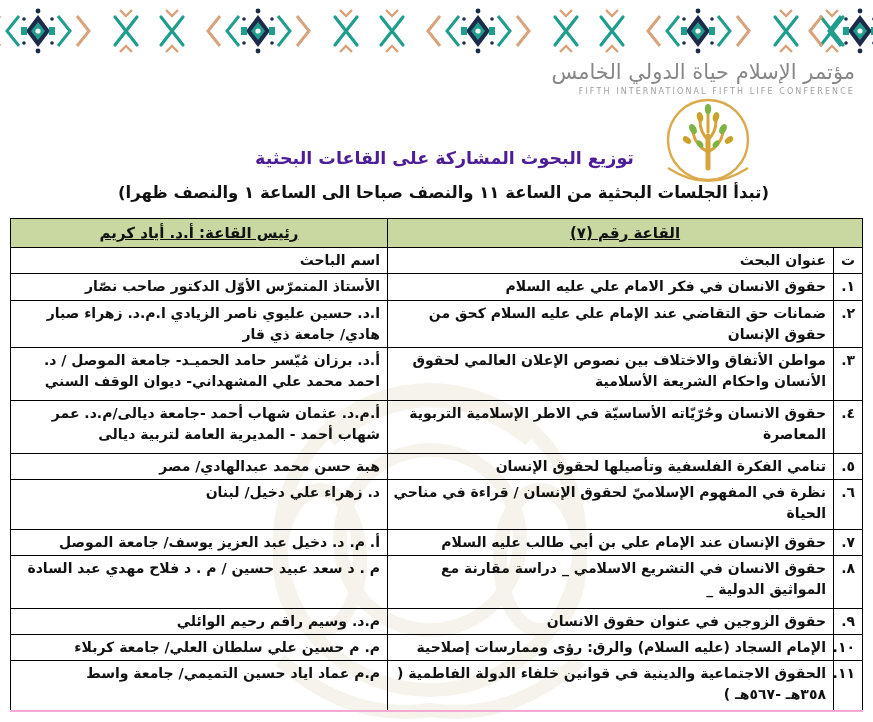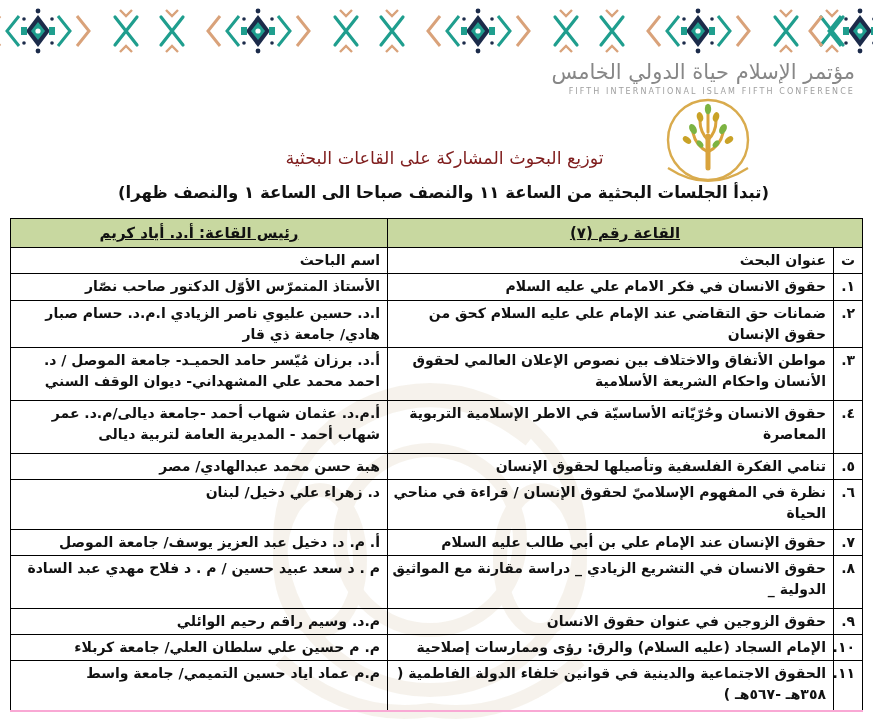--- a/index.html
+++ b/index.html
@@ -15,21 +15,21 @@
     position:absolute;top:60px;right:8px;z-index:2;
     display:flex;flex-direction:column;align-items:center;direction:ltr;
   }
   .logo-text{display:flex;flex-direction:column;align-items:flex-end;margin-right:10px;}
   .logo-ar{font-size:21px;color:#878787;font-weight:500;direction:rtl;white-space:nowrap;}
   .logo-en{font-size:8px;letter-spacing:2.1px;color:#9f9f9f;margin-top:3px;white-space:nowrap;}
   .logo-mark{width:96px;height:100px;}
   
   .page-title{
     margin:148px 0 0 16px;text-align:center;direction:rtl;
-    font-size:17.5px;font-weight:normal;color:#7f1d1d;position:relative;z-index:2;
+    font-size:17.5px;font-weight:bold;color:#4c1d95;position:relative;z-index:2;
   }
   .page-subtitle{
     margin:15px 0 0 0;text-align:center;direction:rtl;
     font-size:16.5px;font-weight:bold;color:#111;position:relative;z-index:2;padding-left:14px;
   }
   
   .watermark{position:absolute;top:330px;left:150px;z-index:0;opacity:.55;}
   
   table.dist{
     position:relative;z-index:1;
@@ -101,21 +101,21 @@
   <use href="#unit" x="-20"></use>
   <use href="#unit" x="200"></use>
   <use href="#unit" x="420"></use>
   <use href="#unit" x="640"></use>
   <use href="#unit" x="802"></use>
 </svg>
 
 <div class="logo-row">
   <div class="logo-text">
     <div class="logo-ar">مؤتمر الإسلام حياة الدولي الخامس</div>
-    <div class="logo-en">FIFTH INTERNATIONAL ISLAM FIFTH CONFERENCE</div>
+    <div class="logo-en">FIFTH INTERNATIONAL FIFTH LIFE CONFERENCE</div>
   </div>
   <svg class="logo-mark" viewBox="0 0 96 100">
     <circle cx="48" cy="44" r="40" fill="#ffffff" stroke="#d9ab4d" stroke-width="2.4"></circle>
     <path d="M8,72 Q48,98 88,72" fill="none" stroke="#d9ab4d" stroke-width="2.2"></path>
     <path d="M48,72 L48,40" stroke="#d9a33c" stroke-width="5" stroke-linecap="round" fill="none"></path>
     <path d="M48,56 C40,52 35,46 33,37 M48,56 C56,52 61,46 63,37 M48,44 C42,38 40,31 40,25 M48,44 C54,38 56,31 56,25 M48,36 L48,18" stroke="#d9a33c" stroke-width="3" stroke-linecap="round" fill="none"></path>
     <ellipse cx="33" cy="33" rx="3.4" ry="5.4" fill="#7cb342" transform="rotate(-28 33 33)"></ellipse>
     <ellipse cx="63" cy="33" rx="3.4" ry="5.4" fill="#7cb342" transform="rotate(28 63 33)"></ellipse>
     <ellipse cx="40" cy="21" rx="3.2" ry="5" fill="#c9a227" transform="rotate(-15 40 21)"></ellipse>
     <ellipse cx="56" cy="21" rx="3.2" ry="5" fill="#c9a227" transform="rotate(15 56 21)"></ellipse>
@@ -158,21 +158,21 @@
     <td>اسم الباحث</td>
   </tr>
   <tr style="height:27px">
     <td class="idx">١.</td>
     <td>حقوق الانسان في فكر الامام علي عليه السلام</td>
     <td>الأستاذ المتمرّس الأوّل الدكتور صاحب نصّار</td>
   </tr>
   <tr style="height:47px">
     <td class="idx">٢.</td>
     <td>ضمانات حق التقاضي عند الإمام علي عليه السلام كحق من حقوق الإنسان</td>
-    <td>ا.د. حسين عليوي ناصر الزيادي  ا.م.د. حسام صبار هادي/ جامعة ذي قار</td>
+    <td>ا.د. حسين عليوي ناصر الزيادي  ا.م.د. زهراء صبار هادي/ جامعة ذي قار</td>
   </tr>
   <tr style="height:53px">
     <td class="idx">٣.</td>
     <td>مواطن الأتفاق والاختلاف بين نصوص الإعلان العالمي لحقوق الأنسان واحكام الشريعة الأسلامية</td>
     <td>أ.د. برزان مُيّسر حامد الحميـد- جامعة الموصل / د. احمد محمد علي المشهداني- ديوان الوقف السني</td>
   </tr>
   <tr style="height:53px">
     <td class="idx">٤.</td>
     <td>حقوق الانسان وحُرّيّاته الأساسيّة في الاطر الإسلامية التربوية المعاصرة</td>
     <td>أ.م.د. عثمان شهاب أحمد -جامعة ديالى/م.د. عمر شهاب أحمد - المديرية العامة لتربية ديالى</td>
@@ -187,21 +187,21 @@
     <td>نظرة في المفهوم الإسلاميّ لحقوق الإنسان / قراءة في مناحي الحياة</td>
     <td>د. زهراء علي دخيل/ لبنان</td>
   </tr>
   <tr style="height:25px">
     <td class="idx">٧.</td>
     <td>حقوق الإنسان عند الإمام علي بن أبي طالب عليه السلام</td>
     <td>أ. م. د. دخيل عبد العزيز يوسف/ جامعة الموصل</td>
   </tr>
   <tr style="height:53px">
     <td class="idx">٨.</td>
-    <td>حقوق الانسان في التشريع الزيادي _ دراسة مقارنة مع المواثيق الدولية _</td>
+    <td>حقوق الانسان في التشريع الاسلامي _ دراسة مقارنة مع المواثيق الدولية _</td>
     <td>م . د سعد عبيد حسين / م . د فلاح مهدي عبد السادة</td>
   </tr>
   <tr style="height:25px">
     <td class="idx">٩.</td>
     <td>حقوق الزوجين في عنوان حقوق الانسان</td>
     <td>م.د. وسيم راقم رحيم الوائلي</td>
   </tr>
   <tr style="height:25px">
     <td class="idx">١٠.</td>
     <td>الإمام السجاد (عليه السلام) والرق: رؤى وممارسات إصلاحية</td>

